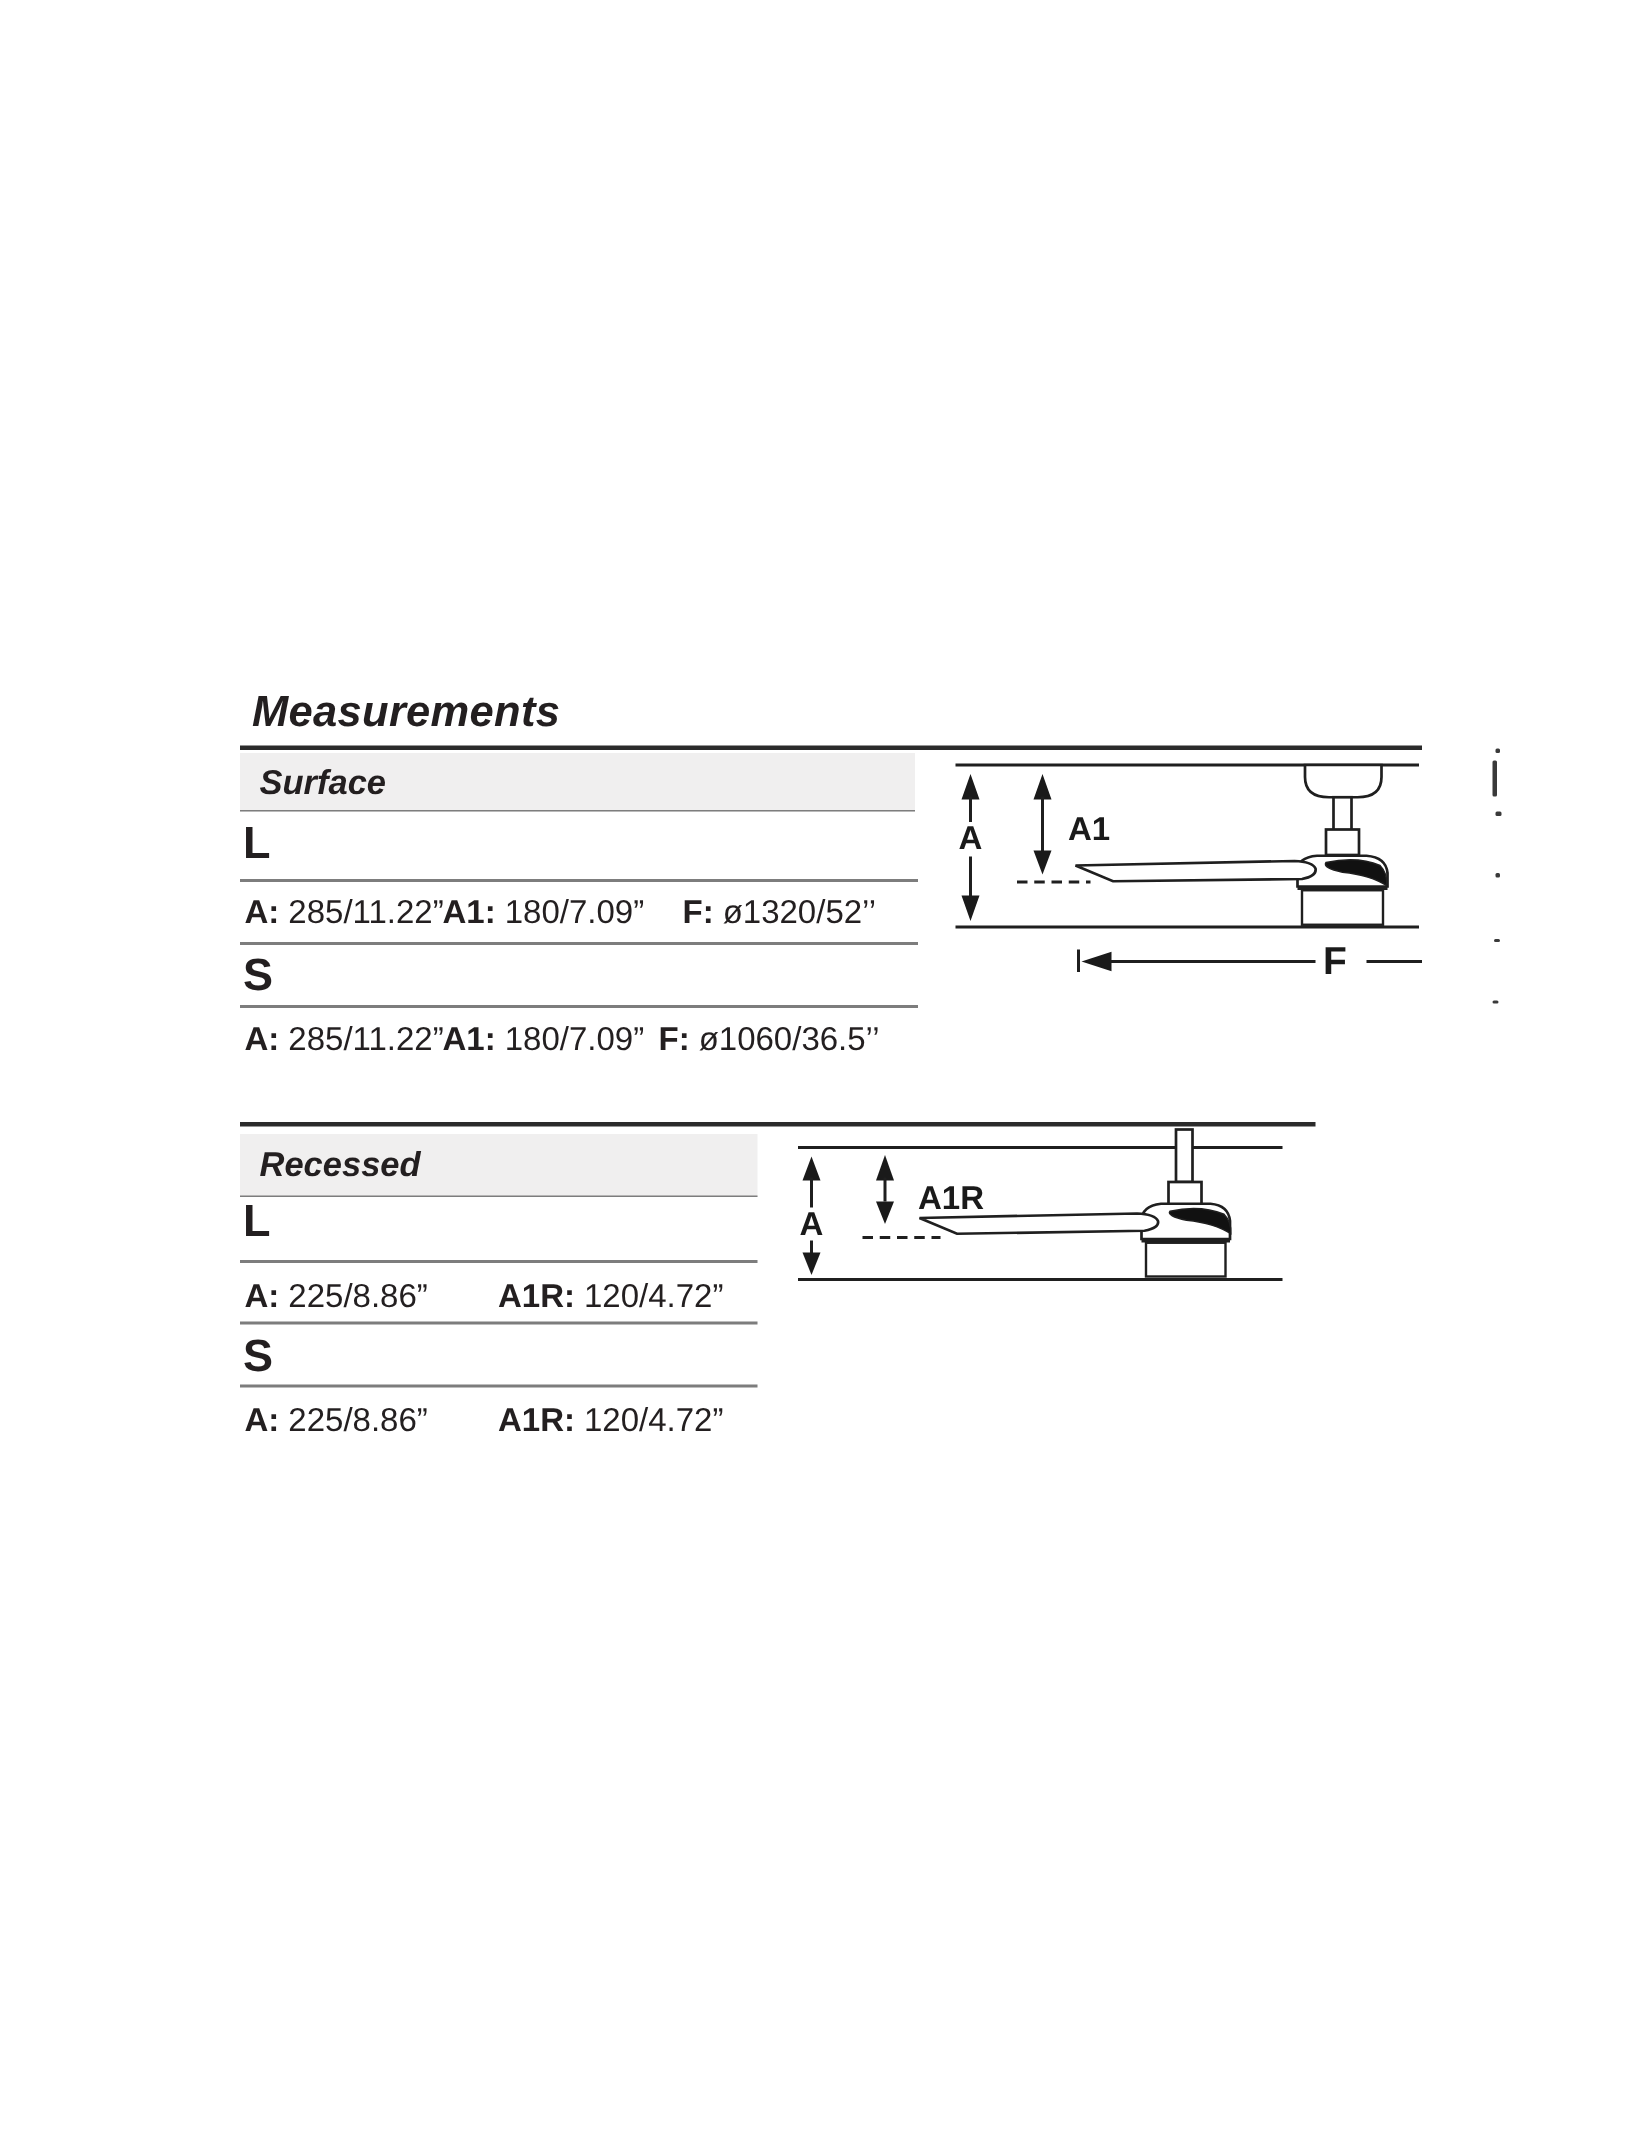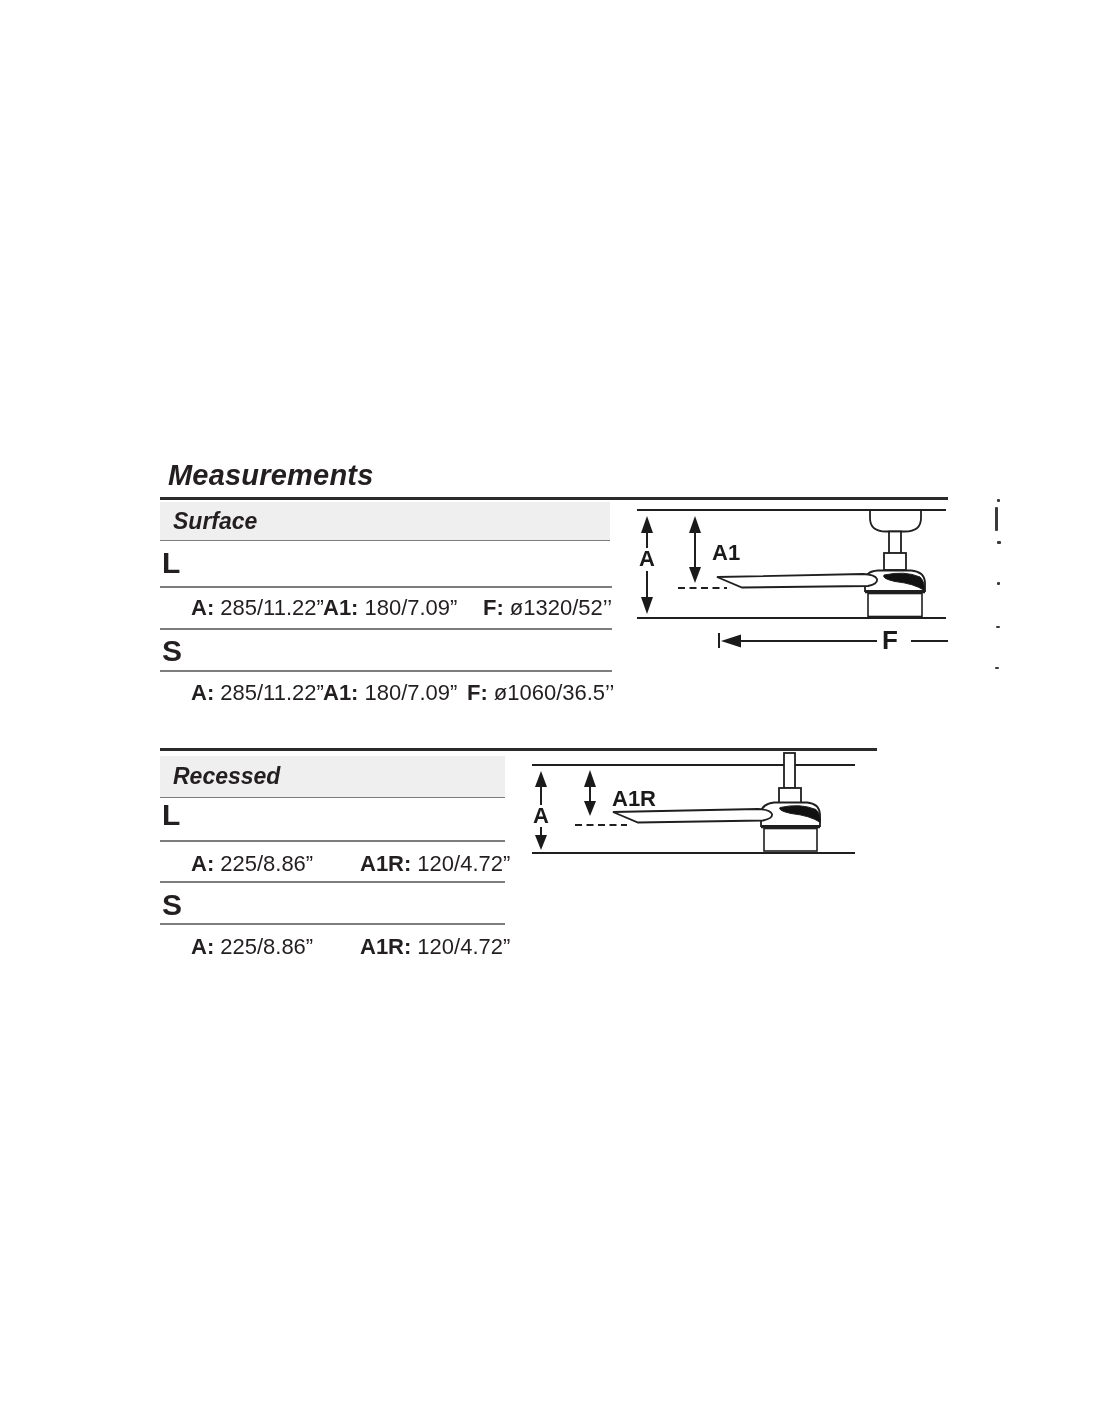--- a/index.html
+++ b/index.html
@@ -13,21 +13,21 @@
     line-height:30px;letter-spacing:0.2px;
   }
   .band{
     position:absolute;background:#f0efef;border-bottom:1.5px solid #7d7d7d;
     display:flex;align-items:center;padding-left:13px;box-sizing:border-box;
   }
   .band .band-label{font-style:italic;font-weight:bold;font-size:23px;}
   .size-label{position:absolute;font-weight:bold;font-size:30px;line-height:30px;}
   .rule{position:absolute;height:1.5px;background:#7d7d7d;}
   .rule.dark{height:2.5px;background:#2b2b2b;}
-  .vals{position:absolute;font-size:22px;line-height:26px;white-space:nowrap;height:26px;margin-left:28px;}
+  .vals{position:absolute;font-size:22px;line-height:26px;white-space:nowrap;height:26px;}
   .pair{position:absolute;top:0;}
   .pair b{font-weight:bold;margin-right:6px;}
   svg text{font-family:"Liberation Sans",sans-serif;font-weight:bold;fill:#1a1a1a;}
   svg .lbl{font-size:22px;}
   svg .lbl-f{font-size:26px;}
   svg line,svg path,svg rect{stroke:#1f1f1f;}
   svg polygon{fill:#1a1a1a;stroke:none;}
   .edge-mark{position:absolute;background:#3a3a3a;border-radius:1px;}
 </style>
 </head>

